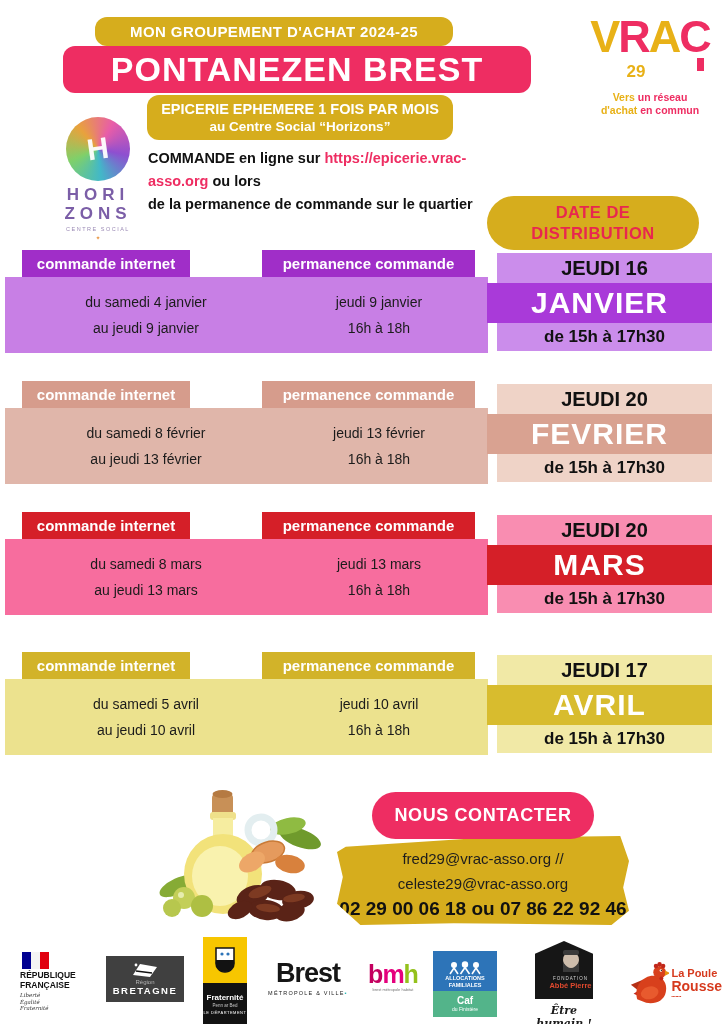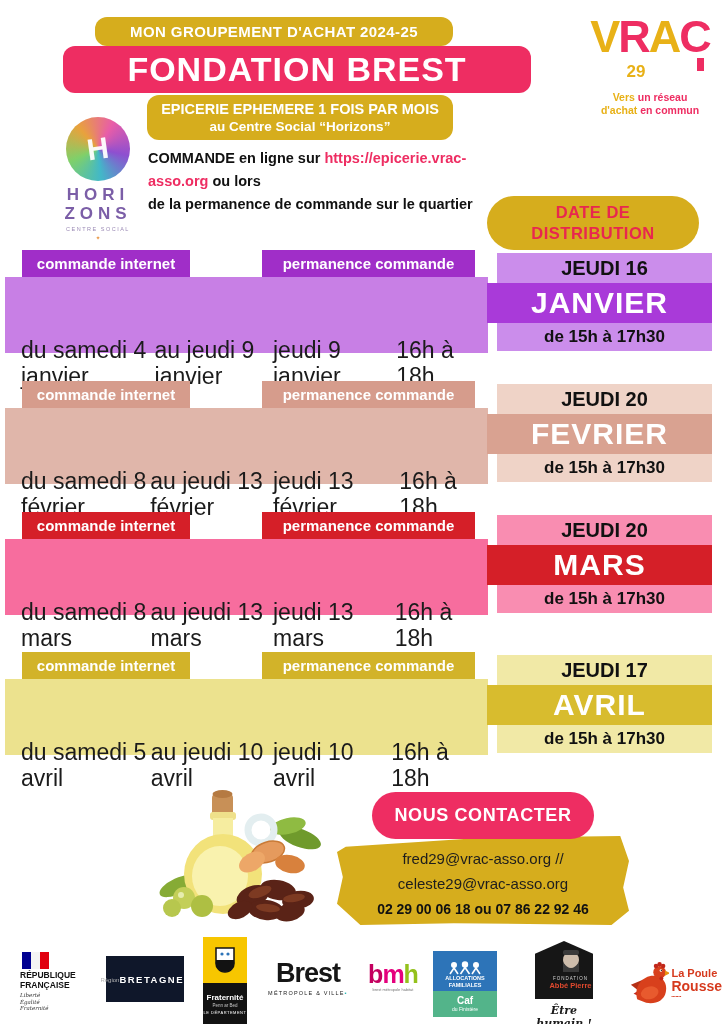--- a/index.html
+++ b/index.html
@@ -43,52 +43,52 @@
   .dist-pill { left:487px; top:196px; width:212px; height:54px; border-radius:27px; background:var(--gold,#d6ad1d);
     color:#e8274f; font-weight:800; font-size:16.5px; line-height:21px; text-align:center; letter-spacing:.5px; }
 
   
   .mrow { position:absolute; left:0; width:724px; height:104px;padding-left:31px; }
   .lab { position:absolute; top:0; height:27px; background:var(--label); color:#fff;
     font-weight:700; font-size:15px; display:flex; align-items:center; justify-content:center; }
   .lab-int { left:22px; width:168px; }
   .lab-perm { left:262px; width:213px; }
   .band-body { position:absolute; left:5px; top:27px; width:483px; height:76px; background:var(--body); }
-  .bcol { position:absolute; top:0; height:76px; display:flex; flex-direction:row; align-items:center;
-    justify-content:center; font-size:23px; line-height:26px; color:#1b1b1b;margin-top:48px; }
+  .bcol { position:absolute; top:0; height:76px; display:flex; flex-direction:column; align-items:center;
+    justify-content:center; font-size:14px; line-height:26px; color:#1b1b1b; }
   .bcol-int { left:16px; width:250px; }
   .bcol-perm { left:268px; width:212px; }
   .mblock { position:absolute; left:497px; top:3px; width:215px; height:98px; background:var(--outer); }
   .mday { position:absolute; top:0; left:0; width:100%; height:31px; display:flex; align-items:center;
     justify-content:center; font-weight:800; font-size:20px; color:#111; }
   .mband { position:absolute; left:-10px; top:30px; width:225px; height:40px; background:var(--band);
     color:#fff; font-weight:800; font-size:30px; letter-spacing:1px; display:flex; align-items:center; justify-content:center; }
   .mtime { position:absolute; top:70px; left:0; width:100%; height:28px; display:flex; align-items:center;
     justify-content:center; font-weight:800; font-size:17px; color:#111; }
 
   
   .food { left:148px; top:778px; }
   .contact-pill { left:372px; top:792px; width:222px; height:47px; border-radius:24px; background:var(--pink,#ee2d62);
     color:#fff; font-weight:800; font-size:18px; letter-spacing:.6px; z-index:2; }
   .contact-box { left:337px; top:836px; width:292px; height:89px; background:var(--gold,#d6ad1d);
     clip-path:polygon(3% 12%,50% 2%,97% 0%,100% 28%,98% 58%,100% 84%,94% 100%,40% 98%,8% 100%,0% 76%,2% 46%,0% 18%);
     display:flex; flex-direction:column; align-items:center; justify-content:center; padding-top:6px; }
   .contact-box .em { font-size:15px; line-height:25px; color:#1d1d1d; }
-  .contact-box .ph { font-size:14px; line-height:26px; font-weight:800; color:#111; }
+  .contact-box .ph { font-size:19px; line-height:26px; font-weight:800; color:#111; }
 
   
   .logo { position:absolute; text-align:center; }
   .rf { left:20px; top:952px; width:80px; }
   .rf-flag { width:27px; height:17px; margin:0 0 2px 2px; display:flex; }
   .rf-flag i { flex:1; } .rf-b{background:#000091;} .rf-w{background:#f4f4f4;} .rf-r{background:#e1000f;}
   .rf-name { font-size:8.5px; font-weight:800; line-height:9.5px; text-align:left; color:#111; }
   .rf-motto { margin-top:2px; font-family:"DejaVu Serif",serif; font-style:italic; font-size:5.5px;
     line-height:6.5px; color:#333; text-align:left; }
-  .bzh { left:106px; top:956px; width:78px; height:46px; background:#0f172a; color:#fff;
-    display:flex; flex-direction:row; align-items:center; justify-content:flex-end; }
+  .bzh { left:106px; top:956px; width:78px; height:46px; background:#404040; color:#fff;
+    display:flex; flex-direction:column; align-items:center; justify-content:center; }
   .bzh-r { font-size:6px; color:#b5b5b5; margin-top:1px; }
   .bzh-n { font-size:9.5px; font-weight:700; letter-spacing:1.5px; }
   .fin { left:203px; top:937px; width:44px; }
   .fin-y { width:44px; height:46px; background:#f7c600; display:flex; align-items:center; justify-content:center; }
   .fin-b { width:44px; height:42px; background:#121212; color:#fff; display:flex; flex-direction:column;
     align-items:center; justify-content:center; }
   .fin-n { font-size:8px; font-weight:700; }
   .fin-s1 { font-size:4.5px; color:#c9c9c9; margin-top:1px; }
   .fin-s2 { font-size:4px; letter-spacing:.5px; margin-top:2px; }
   .brest { left:262px; top:958px; width:92px; }
@@ -120,21 +120,21 @@
   .poule-1 { font-size:11px; font-weight:800; color:#d63a1e; line-height:11px; }
   .poule-2 { font-size:14px; font-weight:800; color:#d63a1e; line-height:14px; }
   .poule-3 { font-size:4px; color:#d63a1e; margin-top:1px; }
 </style>
 </head>
 <body>
 
 <div class="flyer">
 
   <div class="abs center banner-top">MON GROUPEMENT D'ACHAT 2024-25</div>
-  <div class="abs center banner-title">FONDATION BREST</div>
+  <div class="abs center banner-title">PONTANEZEN BREST</div>
   <div class="abs center col banner-sub">
     <div class="l1">EPICERIE EPHEMERE 1 FOIS PAR MOIS</div>
     <div class="l2">au Centre Social “Horizons”</div>
   </div>
 
   <div class="abs vrac">
     <div class="vrac-letters">
       <span class="c-vgold">V</span><span class="c-vpink">R</span><span class="c-vgold">A</span><span class="c-vpink">C</span>
       <span class="vrac-cedilla"></span>
     </div>

